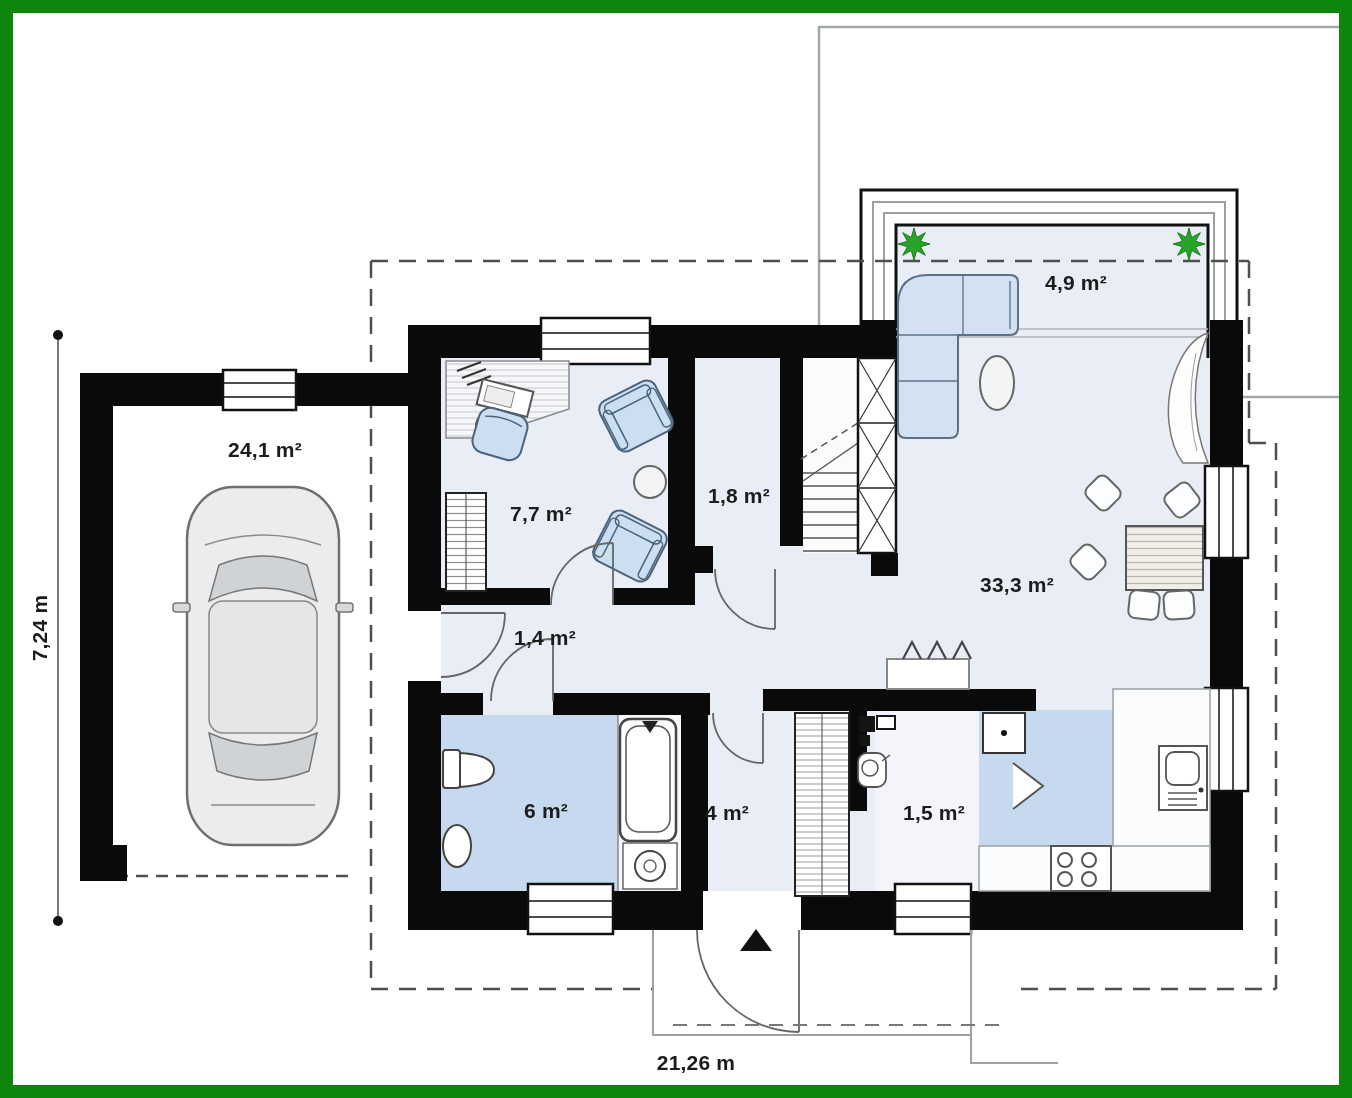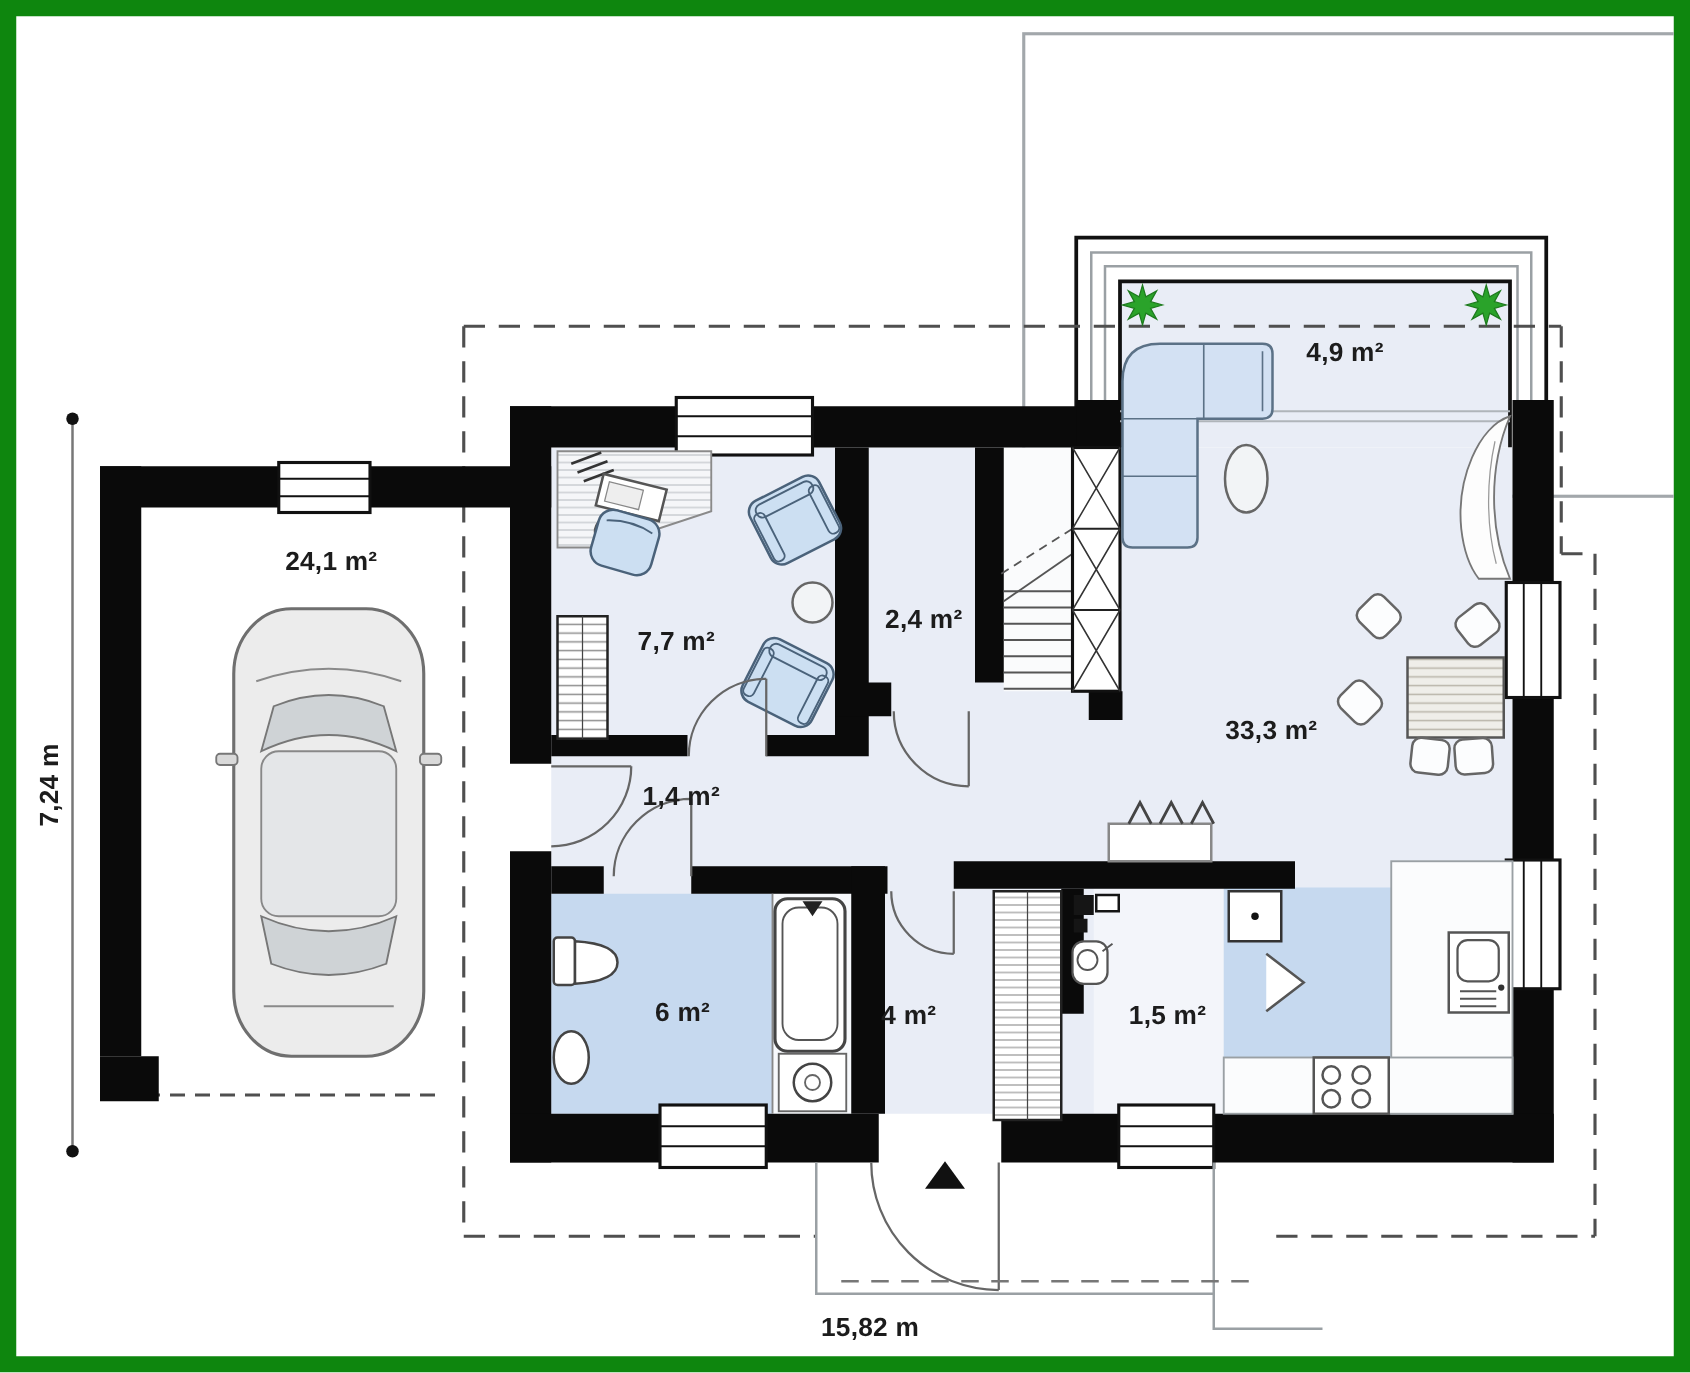--- a/index.html
+++ b/index.html
@@ -303,23 +303,23 @@
     <circle cx="45" cy="322" r="5" fill="#111"></circle>
     <circle cx="45" cy="908" r="5" fill="#111"></circle>
     <path d="M80,1078 H1224" stroke="#777" stroke-width="2"></path>
     <circle cx="80" cy="1078" r="5" fill="#111"></circle>
     <circle cx="1224" cy="1078" r="5" fill="#111"></circle>
   </g>
 </svg>
 
 <div class="lbl" style="left:252px;top:437px">24,1 m²</div>
 <div class="lbl" style="left:528px;top:501px">7,7 m²</div>
-<div class="lbl" style="left:726px;top:483px">2,4 m²</div>
+<div class="lbl" style="left:726px;top:483px">1,8 m²</div>
 <div class="lbl" style="left:1063px;top:270px">4,9 m²</div>
 <div class="lbl" style="left:1004px;top:572px">33,3 m²</div>
 <div class="lbl" style="left:532px;top:625px">1,4 m²</div>
 <div class="lbl" style="left:533px;top:798px">6 m²</div>
 <div class="lbl" style="left:714px;top:800px">4 m²</div>
 <div class="lbl" style="left:921px;top:800px">1,5 m²</div>
-<div class="lbl" style="left:683px;top:1050px">15,82 m</div>
+<div class="lbl" style="left:683px;top:1050px">21,26 m</div>
 <div class="lbl dim-l" style="left:27px;top:615px">7,24 m</div>
 
 </div>
 
 </body></html>

